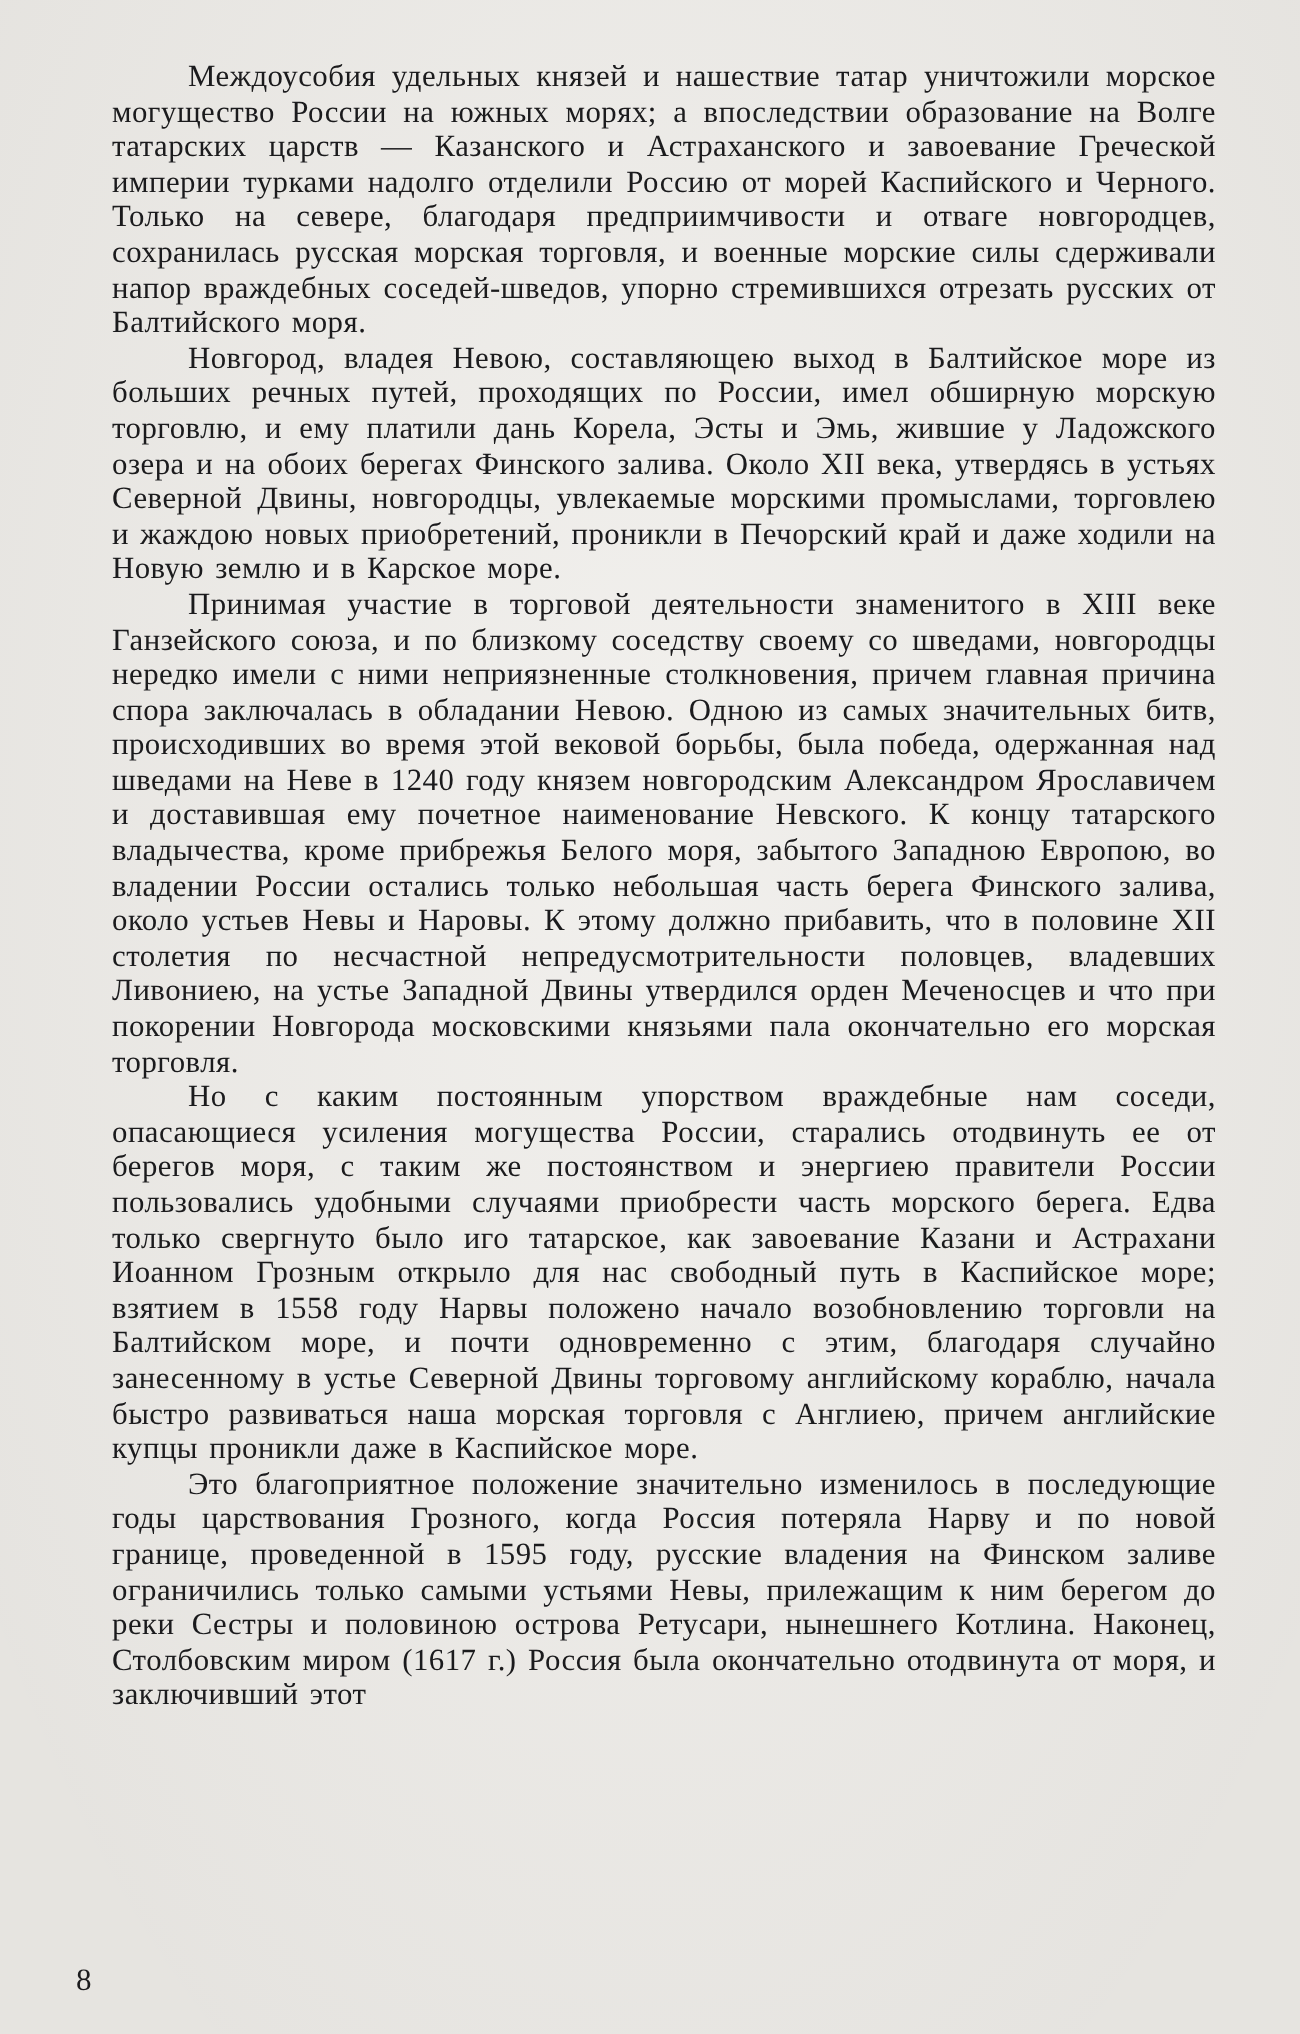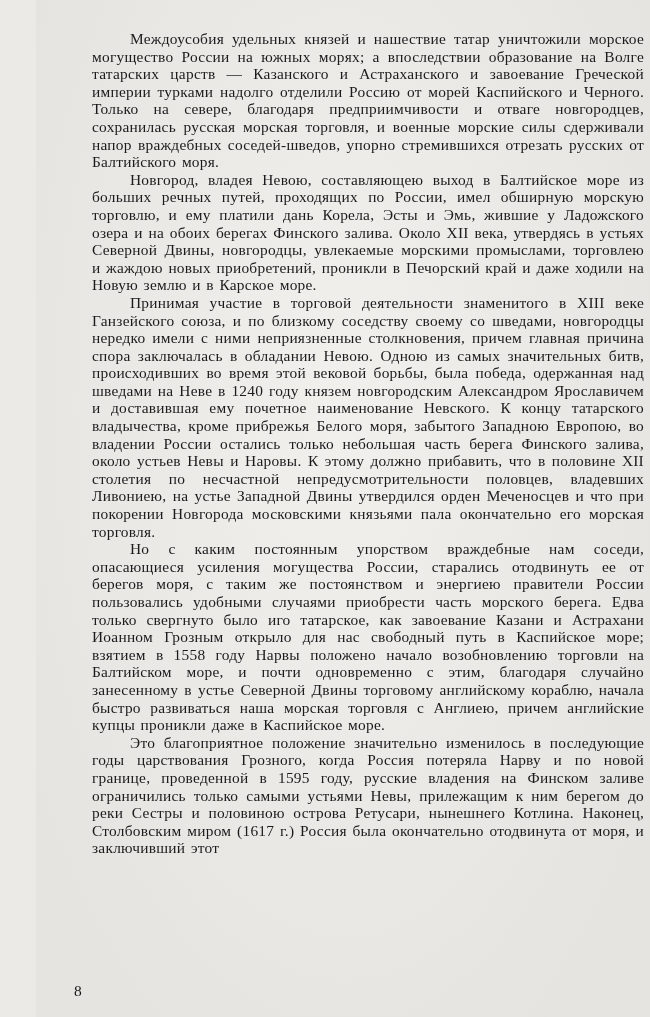--- a/index.html
+++ b/index.html
@@ -13,21 +13,20 @@
     position: relative;
     overflow: hidden;
     font-family: "Liberation Serif", "DejaVu Serif", serif;
   }
   .page {
     position: absolute;
     inset: 0;
     background:
       radial-gradient(ellipse at 50% 40%, rgba(255,255,255,0.25), rgba(0,0,0,0.03) 85%),
       #edebe7;
-    margin-left: 36px;
   }
   .text-block {
     position: absolute;
     top: 30px;
     left: 56px;
     width: 552px;
     color: #1b1b1d;
     font-size: 15.4px;
     line-height: 17.6px;
     text-align: justify;

